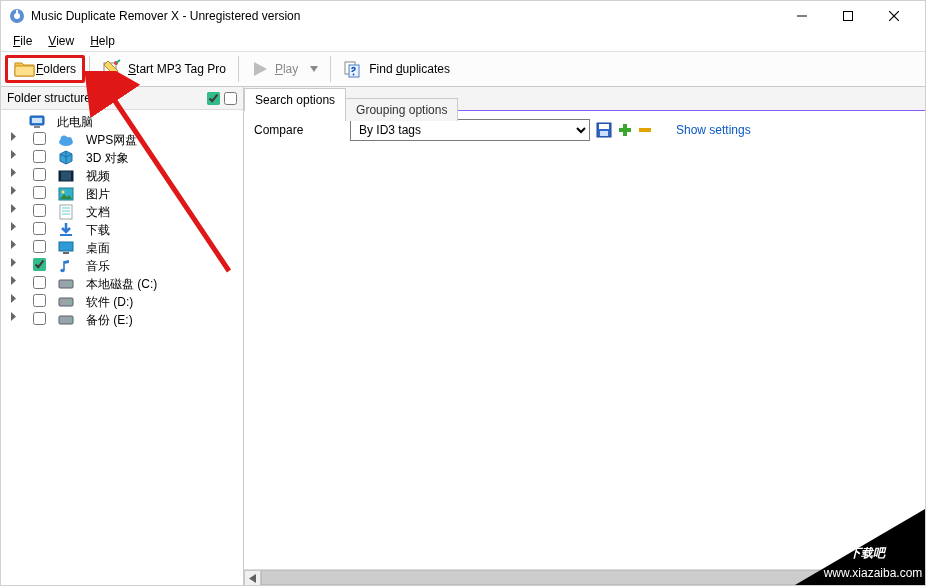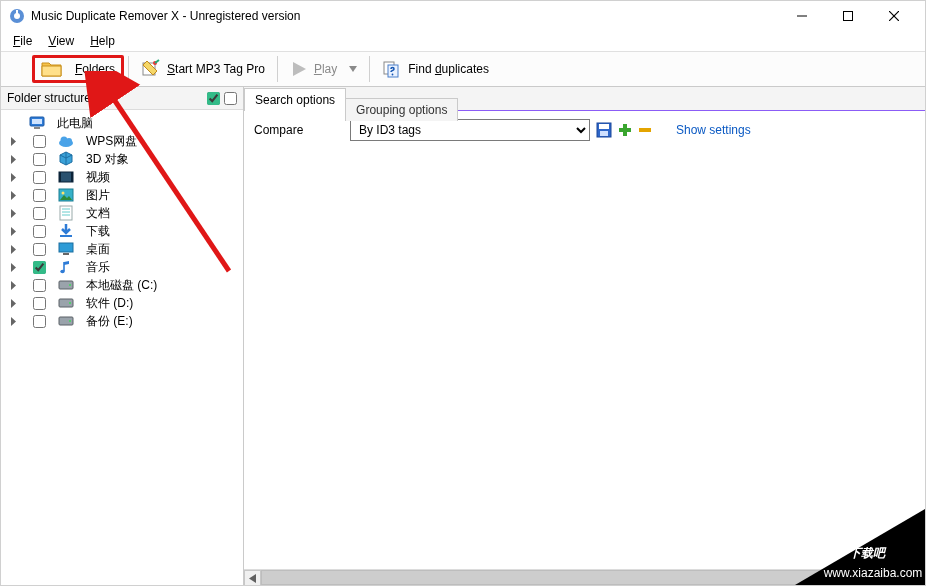--- a/index.html
+++ b/index.html
@@ -15,29 +15,29 @@
 
 .menubar { height: 20px; display:flex; align-items:center; padding: 0 6px; gap: 4px; }
 .menubar .menuitem { padding: 2px 6px; cursor: default; }
 .menubar .menuitem u { text-decoration: underline; }
 
 
 .toolbar { height: 36px; border-top:1px solid #e0e0e0; border-bottom:1px solid #cacaca; display:flex; align-items:center; padding: 0 4px; background:#fcfcfc; }
 .toolbtn { display:flex; align-items:center; gap:6px; padding: 4px 8px; height:30px; cursor:default; }
 .toolbtn.disabled { color:#8a8a8a; }
 .toolsep { width:1px; height:26px; background:#d0d0d0; margin: 0 4px; }
-.folders-highlight { border: 3px solid #e01717; border-radius: 2px; padding: 2px 6px; height: 28px; display:flex; align-items:center; gap:12px;margin-left:27px; }
+.folders-highlight { border: 3px solid #e01717; border-radius: 2px; padding: 2px 6px; height: 28px; display:flex; align-items:center; gap:0; }
 
 
 .main { display:flex; height: calc(586px - 30px - 20px - 36px - 1px); }
 .leftpane { width: 243px; border-right:1px solid #cacaca; display:flex; flex-direction:column; }
 .leftheader { padding: 4px 6px; background:#f4f4f4; border-bottom:1px solid #dcdcdc; display:flex; align-items:center; justify-content:space-between; }
 .leftheader .checks { display:flex; gap:4px; align-items:center; }
 .tree { flex:1; overflow:auto; padding: 4px 2px; background:#fff; }
-.treerow { display:flex; align-items:center; gap:12px; height:18px; padding-left:2px; white-space:nowrap; }
+.treerow { display:flex; gap:12px; height:18px; padding-left:2px; white-space:nowrap; }
 .treerow .exp { width:12px; text-align:center; color:#666; font-size:11px; user-select:none; }
 .treerow .cb { width:13px; height:13px; }
 .treerow .ico { width:16px; height:16px; display:flex; align-items:center; justify-content:center; }
 .treerow.child { padding-left: 6px; }
 
 .rightpane { flex:1; display:flex; flex-direction:column; position:relative; }
 .tabs { display:flex; border-bottom:1px solid #8b5cf6; height:24px; background:#f4f4f4; }
 .tab { padding: 4px 10px; border:1px solid #cacaca; border-bottom:none; background:#fff; margin-right:-1px; position:relative; top:1px; }
 .tab.inactive { background:#f4f4f4; top:11px; color:#333; }
 

